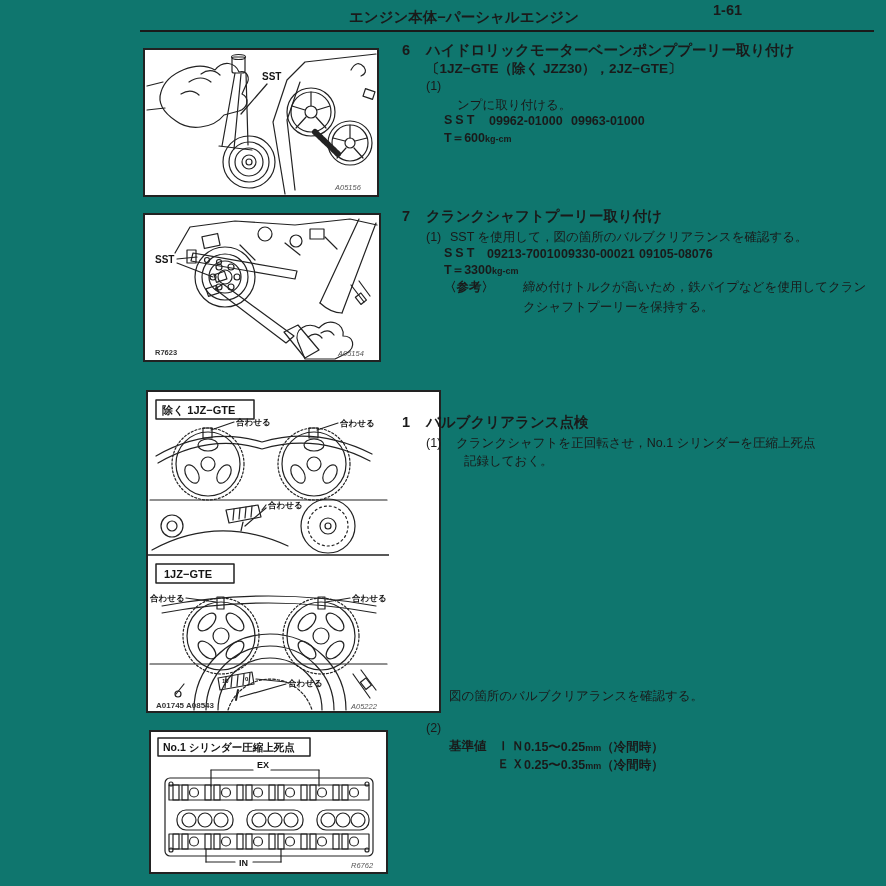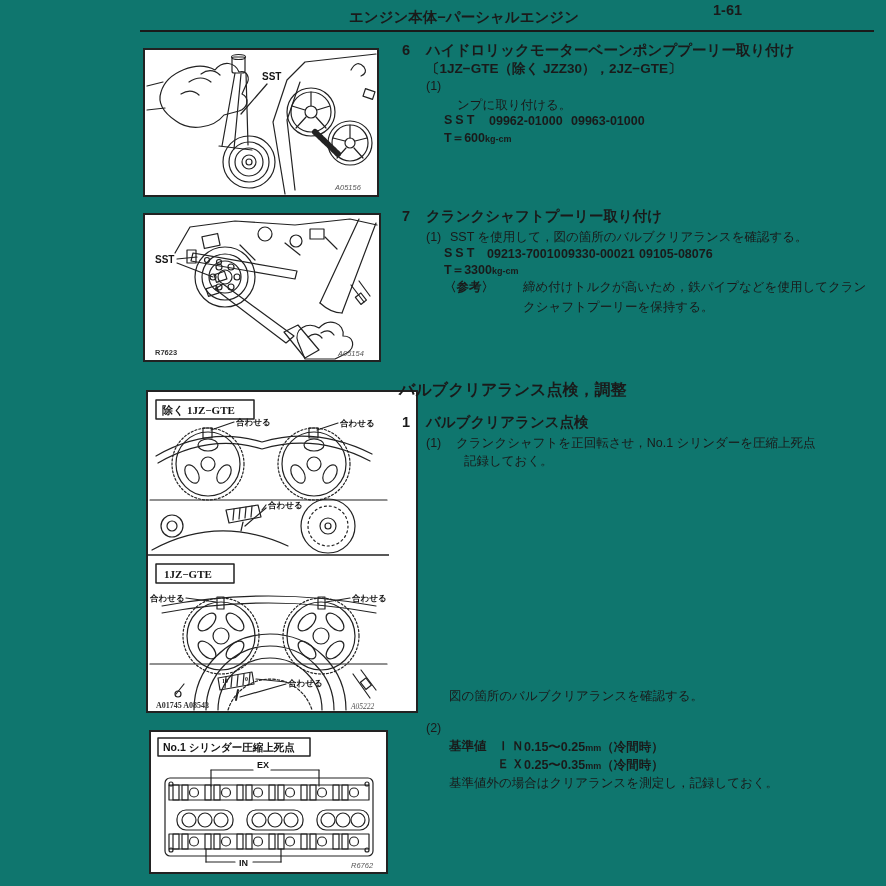--- a/index.html
+++ b/index.html
@@ -145,21 +145,21 @@
       <g>
         <text x="10" y="48" font-size="10">SST</text>
         <line x1="32" y1="44" x2="52" y2="42"></line>
         <line x1="32" y1="48" x2="68" y2="62"></line>
       </g>
       <text class="code" x="10" y="140" font-size="7.5" style="font-style:normal;font-weight:bold;fill:#333;">R7623</text>
       <text class="code" x="193" y="141" font-size="7.5">A05154</text>
     </svg>
   </div>
 
-  <div class="fig" style="left:146px;top:390px;width:272px;height:323px;font-family:Liberation Serif, serif;">
+  <div class="fig" style="left:146px;top:390px;width:295px;height:323px;">
     <svg width="241" height="319" viewBox="0 0 241 319">
 
       <g>
         <rect x="8" y="8" width="98" height="19" style="stroke-width:1.5;"></rect>
         <text x="14" y="22" font-size="11">除く 1JZ−GTE</text>
         <path d="M8,64 Q60,34 114,50 Q168,34 224,62"></path>
         <path d="M10,71 Q62,41 114,57 Q168,41 222,69"></path>
         <g>
           <circle class="teeth" cx="60" cy="72" r="36"></circle>
           <circle cx="60" cy="72" r="32"></circle>
@@ -346,29 +346,27 @@
   <span class="t f12" style="left:450px;top:231px;">SST を使用して，図の箇所のバルブクリアランスを確認する。</span>
   <span class="t f12 b ls3" style="left:444px;top:247px;">SST</span>
   <span class="t f12 b" style="left:487px;top:248px;">09213-70010</span>
   <span class="t f12 b" style="left:561px;top:248px;">09330-00021</span>
   <span class="t f12 b" style="left:639px;top:248px;">09105-08076</span>
   <span class="t f12 b" style="left:444px;top:264px;"><span>T＝3300</span><span class="unit">kg-cm</span></span>
   <span class="t f12 b" style="left:444px;top:281px;">〈参考〉</span>
   <span class="t f12" style="left:523px;top:281px;">締め付けトルクが高いため，鉄パイプなどを使用してクラン</span>
   <span class="t f12" style="left:523px;top:301px;">クシャフトプーリーを保持する。</span>
 
-  <span class="t f15 b" style="left:399px;top:381px;">バルブクリアランス点検，調整</span>
   <span class="t f14 b" style="left:402px;top:415px;">1</span>
   <span class="t f14 b" style="left:426px;top:415px;">バルブクリアランス点検</span>
   <span class="t f12" style="left:426px;top:437px;">(1)</span>
   <span class="t f12" style="left:456px;top:437px;">クランクシャフトを正回転させ，No.1 シリンダーを圧縮上死点</span>
   <span class="t f12" style="left:464px;top:455px;">記録しておく。</span>
 
   <span class="t f12" style="left:426px;top:722px;">(2)</span>
   <span class="t f12" style="left:449px;top:690px;">図の箇所のバルブクリアランスを確認する。</span>
   <span class="t f12 b" style="left:449px;top:740px;">基準値</span>
   <span class="t f12 b ls2" style="left:497px;top:740px;">ＩＮ</span>
   <span class="t f12 b" style="left:524px;top:741px;"><span>0.15〜0.25</span><span class="unit">mm</span><span>（冷間時）</span></span>
   <span class="t f12 b ls2" style="left:497px;top:758px;">ＥＸ</span>
   <span class="t f12 b" style="left:524px;top:759px;"><span>0.25〜0.35</span><span class="unit">mm</span><span>（冷間時）</span></span>
-  <span class="t f12" style="left:449px;top:777px;">基準値外の場合はクリアランスを測定し，記録しておく。</span>
 
 </div>
 
 </body></html>

